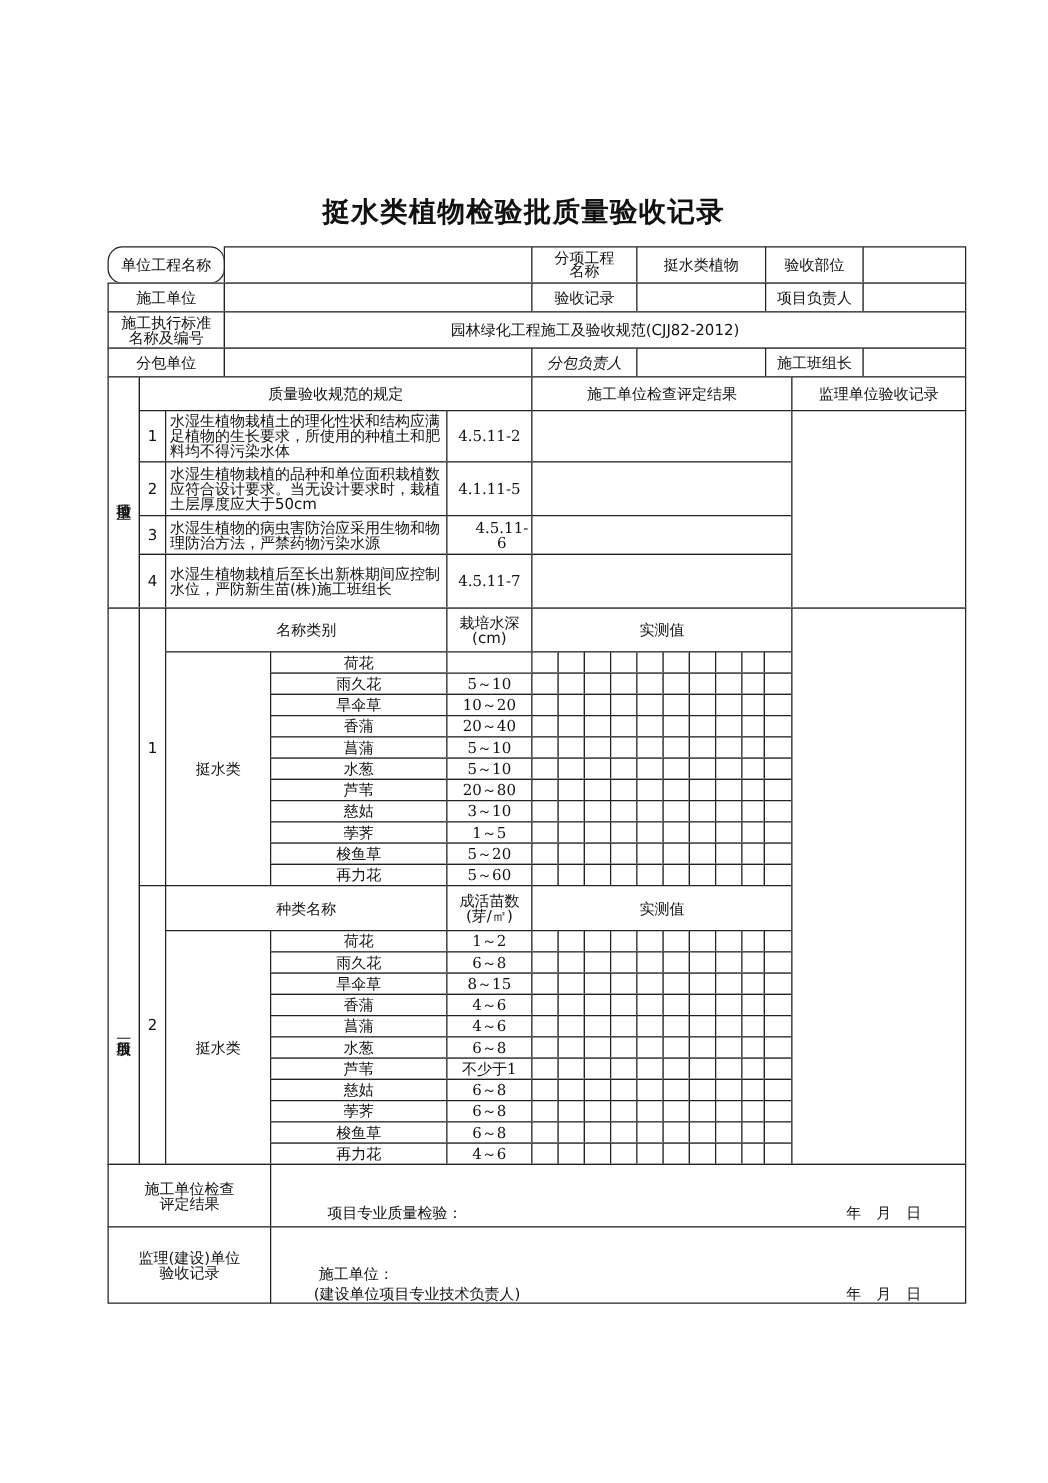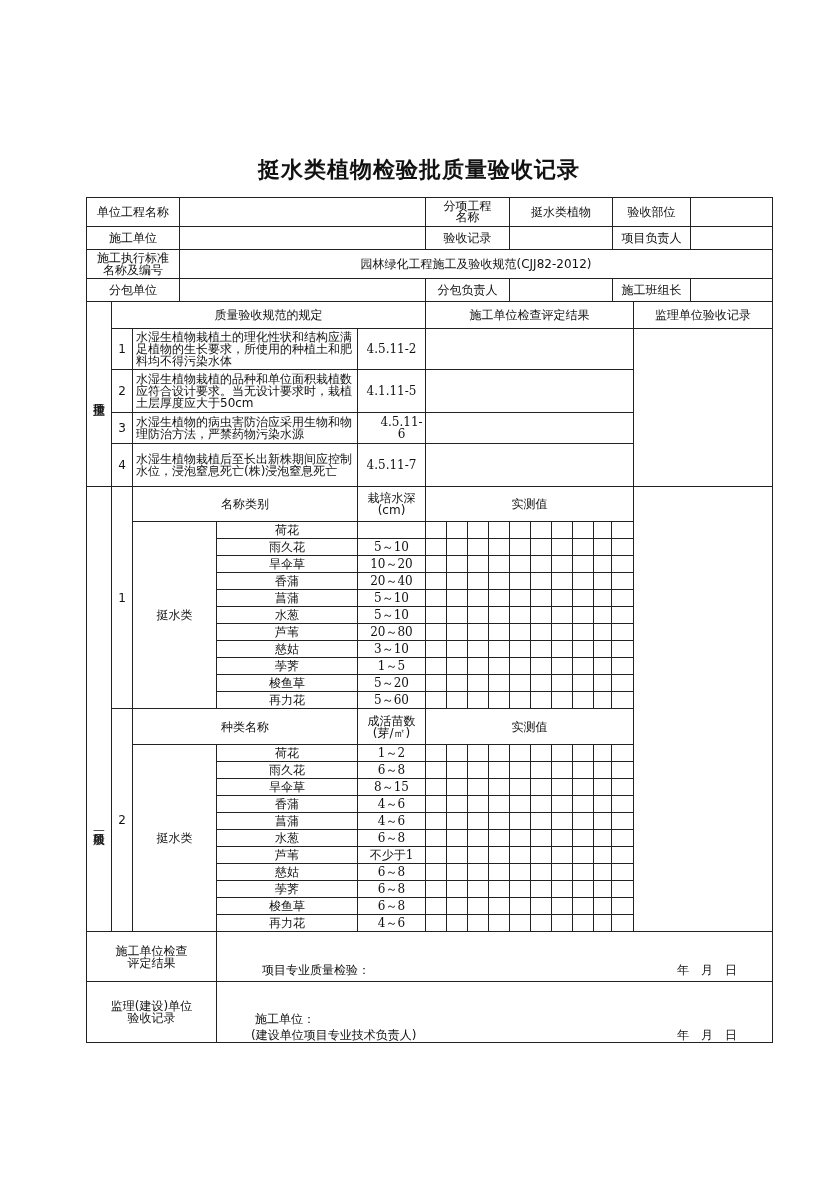--- a/index.html
+++ b/index.html
@@ -15,21 +15,21 @@
   .vert { writing-mode:vertical-rl; text-orientation:upright; letter-spacing:0; font-size:12px; line-height:12px; }
   .txt { position:absolute; font-size:12px; line-height:12px; white-space:nowrap; }
 </style>
 </head>
 <body>
 
 <div class="title">挺水类植物检验批质量验收记录</div>
 
 <div id="form">
 
-  <div class="c" style="left:86px;top:197px;width:94px;height:30px;">单位工程名称</div>
+  <div class="c" style="left:86px;top:197px;width:94px;height:30px;border-radius:12px;">单位工程名称</div>
   <div class="c" style="left:179px;top:197px;width:247px;height:30px;"></div>
   <div class="c" style="left:425px;top:197px;width:85px;height:30px;flex-direction:column;line-height:11px;">
       <span>分项工程</span>
       <span>名称</span>
     </div>
   <div class="c" style="left:509px;top:197px;width:104px;height:30px;">挺水类植物</div>
   <div class="c" style="left:612px;top:197px;width:79px;height:30px;">验收部位</div>
   <div class="c" style="left:690px;top:197px;width:83px;height:30px;"></div>
 
   <div class="c" style="left:86px;top:226px;width:94px;height:24px;">施工单位</div>
@@ -40,21 +40,21 @@
   <div class="c" style="left:690px;top:226px;width:83px;height:24px;"></div>
 
   <div class="c" style="left:86px;top:249px;width:94px;height:30px;flex-direction:column;line-height:12px;">
       <span>施工执行标准</span>
       <span>名称及编号</span>
     </div>
   <div class="c" style="left:179px;top:249px;width:594px;height:30px;">园林绿化工程施工及验收规范(CJJ82-2012)</div>
 
   <div class="c" style="left:86px;top:278px;width:94px;height:24px;">分包单位</div>
   <div class="c" style="left:179px;top:278px;width:247px;height:24px;"></div>
-  <div class="c" style="left:425px;top:278px;width:85px;height:24px;">分包负责人</div>
+  <div class="c" style="left:425px;top:278px;width:85px;height:24px;font-style:italic;">分包负责人</div>
   <div class="c" style="left:509px;top:278px;width:104px;height:24px;"></div>
   <div class="c" style="left:612px;top:278px;width:79px;height:24px;">施工班组长</div>
   <div class="c" style="left:690px;top:278px;width:83px;height:24px;"></div>
 
   <div class="c" style="left:86px;top:301px;width:26px;height:186px;">
       <span class="vert">主控项目</span>
     </div>
   <div class="c" style="left:111px;top:301px;width:315px;height:28px;">质量验收规范的规定</div>
   <div class="c" style="left:425px;top:301px;width:209px;height:28px;">施工单位检查评定结果</div>
   <div class="c" style="left:633px;top:301px;width:140px;height:28px;">监理单位验收记录</div>
@@ -66,21 +66,21 @@
       <div class="c" style="left: 425px; top: 328px; width: 209px; height: 42px;"></div>
       <div class="c" style="left: 111px; top: 369px; width: 22px; height: 44px;">2</div>
       <div class="c spec" style="left: 132px; top: 369px; width: 226px; height: 44px; align-items: center;">水湿生植物栽植的品种和单位面积栽植数应符合设计要求。当无设计要求时，栽植土层厚度应大于50cm</div>
       <div class="c num" style="left: 357px; top: 369px; width: 69px; height: 44px;">4.1.11-5</div>
       <div class="c" style="left: 425px; top: 369px; width: 209px; height: 44px;"></div>
       <div class="c" style="left: 111px; top: 412px; width: 22px; height: 32px;">3</div>
       <div class="c spec" style="left: 132px; top: 412px; width: 226px; height: 32px; align-items: center;">水湿生植物的病虫害防治应采用生物和物理防治方法，严禁药物污染水源</div>
       <div class="c num" style="left: 357px; top: 412px; width: 69px; height: 32px; padding-left: 20px;">4.5.11-6</div>
       <div class="c" style="left: 425px; top: 412px; width: 209px; height: 32px;"></div>
       <div class="c" style="left: 111px; top: 443px; width: 22px; height: 44px;">4</div>
-      <div class="c spec" style="left: 132px; top: 443px; width: 226px; height: 44px; align-items: center;">水湿生植物栽植后至长出新株期间应控制水位，浸泡窒息死亡(株)浸泡窒息死亡</div>
+      <div class="c spec" style="left: 132px; top: 443px; width: 226px; height: 44px; align-items: center;">水湿生植物栽植后至长出新株期间应控制水位，严防新生苗(株)施工班组长</div>
       <div class="c num" style="left: 357px; top: 443px; width: 69px; height: 44px;">4.5.11-7</div>
       <div class="c" style="left: 425px; top: 443px; width: 209px; height: 44px;"></div>
     </div>
   <div class="c" style="left:633px;top:328px;width:140px;height:159px;"></div>
 
   <div class="c" style="left:86px;top:486px;width:26px;height:446px;">
       <span class="vert" style="margin-top:230px;">一般项目</span>
     </div>
   <div id="general-rows">
       <div class="c" style="left: 111px; top: 486px; width: 22px; height: 223px;">1</div>

